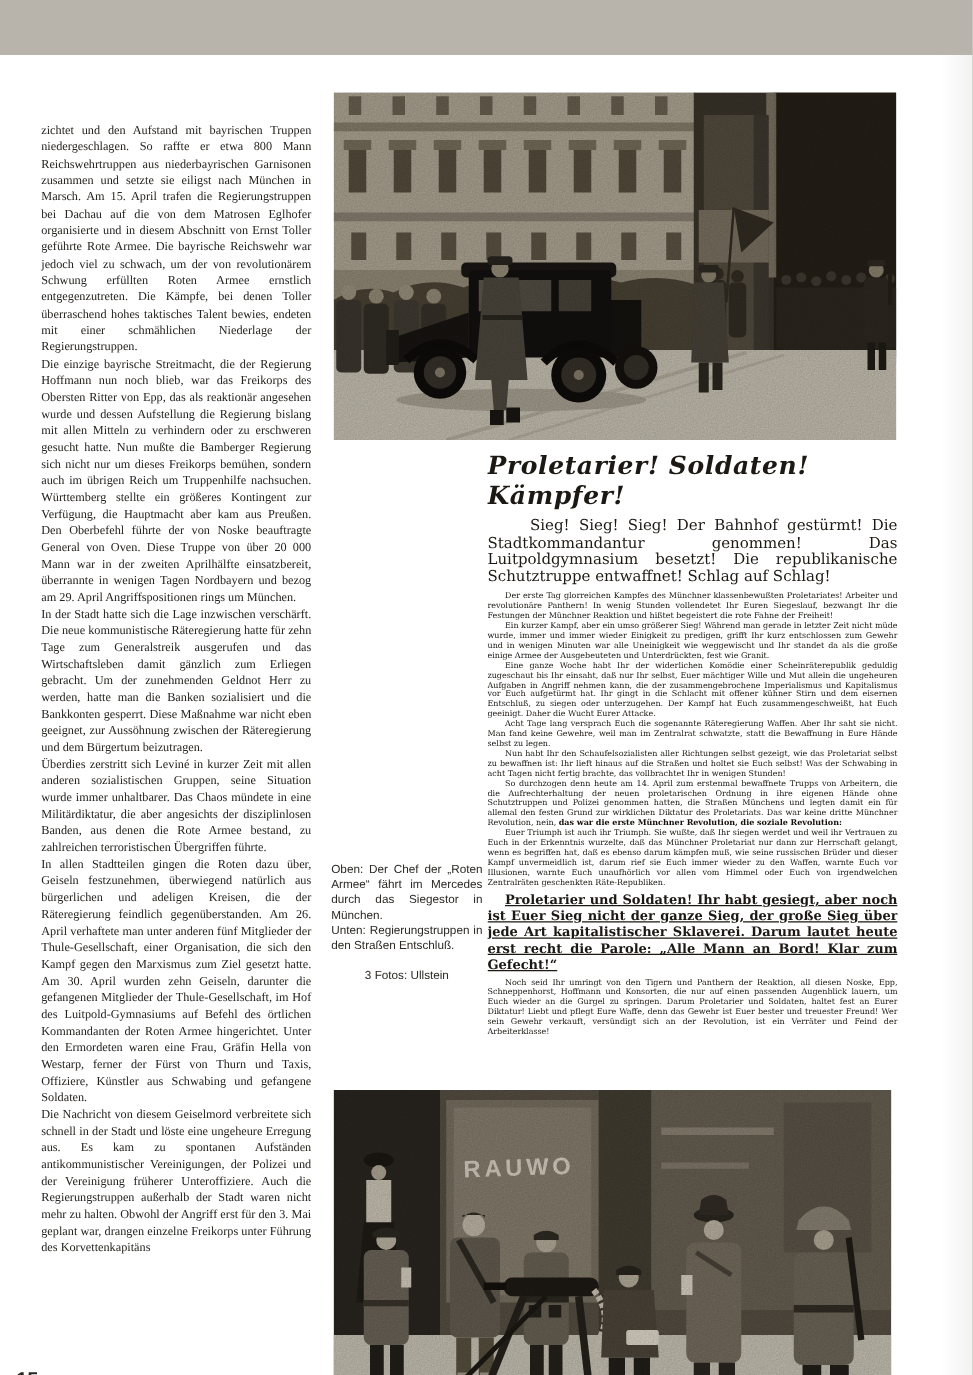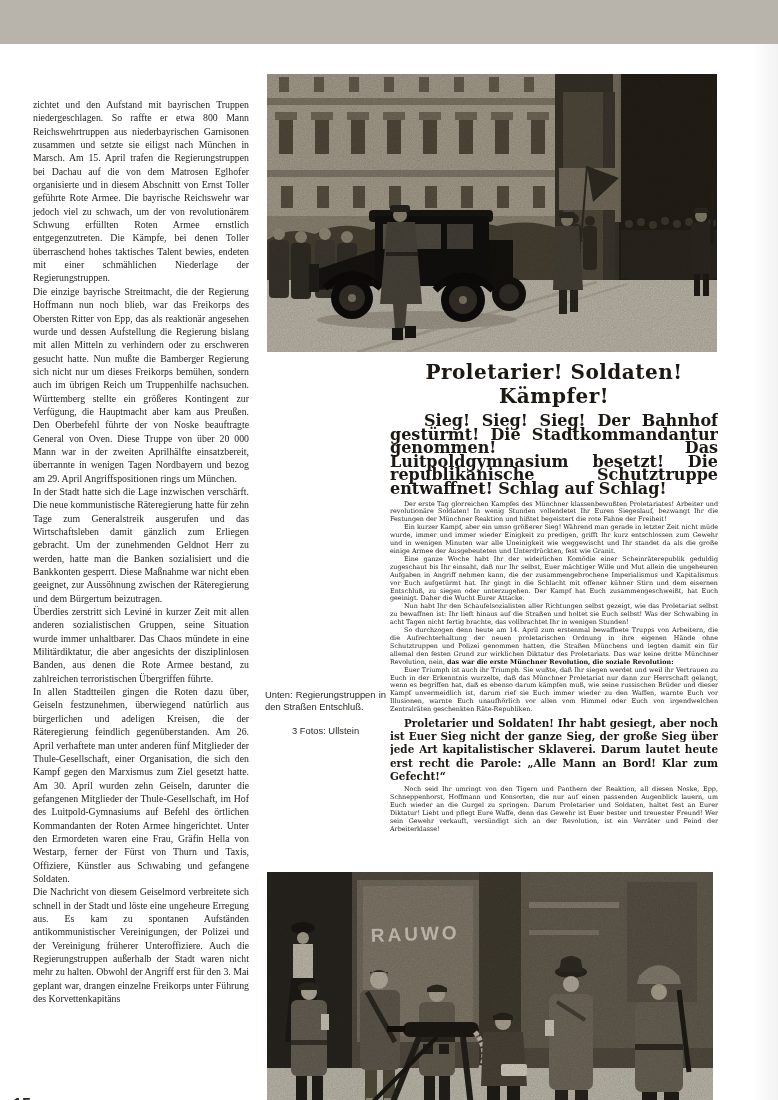--- a/index.html
+++ b/index.html
@@ -19,28 +19,28 @@
   .photo-top svg,.photo-bottom svg{display:block;width:100%;height:100%;}
   
   .captions{position:absolute;left:265px;top:645px;width:121px;
         font-family:"Liberation Sans",sans-serif;font-size:9.4px;line-height:12.2px;
         text-align:justify;color:#2b2824;}
   .captions p{margin:0;}
   .captions .credit{text-align:center;margin-top:12px;}
   
   .flyer{position:absolute;left:390px;top:316px;width:328px;height:504px;overflow:hidden;
         font-family:"DejaVu Serif",serif;color:#1c1813;}
-  .flyer .f-h1{margin:0 0 6px 0;text-align:center;font-size:20px;line-height:24px;
-        font-weight:bold;letter-spacing:.5px;}
-  .flyer .f-sub{margin:0 0 5px 0;font-size:16px;line-height:13.6px;font-weight:bold;
+  .flyer .f-h1{margin:0 0 6px 0;font-size:20px;line-height:24px;
+        font-weight:bold;letter-spacing:.5px;font-style:italic;}
+  .flyer .f-sub{margin:0 0 5px 0;font-size:12px;line-height:13.6px;font-weight:normal;
         text-align:justify;text-indent:34px;}
   .flyer .f-ind{margin:0;font-size:6.4px;line-height:7.9px;text-align:justify;text-indent:14px;}
   .flyer b{color:#14100c;}
   .flyer .f-slogan{margin:3px 0;font-size:10.4px;line-height:13.2px;font-weight:bold;
-        text-align:justify;text-indent:14px;}
+        text-align:justify;text-indent:14px;text-decoration:underline;}
 </style>
 </head>
 <body>
 
 <div class="page">
 
   <div class="article" lang="de">
     <p>zichtet und den Aufstand mit bayrischen Truppen niedergeschlagen. So raffte er etwa 800 Mann Reichswehrtruppen aus niederbayrischen Garnisonen zusammen und setzte sie eiligst nach München in Marsch. Am 15. April trafen die Regierungstruppen bei Dachau auf die von dem Matrosen Eglhofer organisierte und in diesem Abschnitt von Ernst Toller geführte Rote Armee. Die bayrische Reichswehr war jedoch viel zu schwach, um der von revolutionärem Schwung erfüllten Roten Armee ernstlich entgegenzutreten. Die Kämpfe, bei denen Toller überraschend hohes taktisches Talent bewies, endeten mit einer schmählichen Niederlage der Regierungstruppen.</p>
     <p>Die einzige bayrische Streitmacht, die der Regierung Hoffmann nun noch blieb, war das Freikorps des Obersten Ritter von Epp, das als reaktionär angesehen wurde und dessen Aufstellung die Regierung bislang mit allen Mitteln zu verhindern oder zu erschweren gesucht hatte. Nun mußte die Bamberger Regierung sich nicht nur um dieses Freikorps bemühen, sondern auch im übrigen Reich um Truppenhilfe nachsuchen. Württemberg stellte ein größeres Kontingent zur Verfügung, die Hauptmacht aber kam aus Preußen. Den Oberbefehl führte der von Noske beauftragte General von Oven. Diese Truppe von über 20 000 Mann war in der zweiten Aprilhälfte einsatzbereit, überrannte in wenigen Tagen Nordbayern und bezog am 29. April Angriffspositionen rings um München.</p>
     <p>In der Stadt hatte sich die Lage inzwischen verschärft. Die neue kommunistische Räteregierung hatte für zehn Tage zum Generalstreik ausgerufen und das Wirtschaftsleben damit gänzlich zum Erliegen gebracht. Um der zunehmenden Geldnot Herr zu werden, hatte man die Banken sozialisiert und die Bankkonten gesperrt. Diese Maßnahme war nicht eben geeignet, zur Aussöhnung zwischen der Räteregierung und dem Bürgertum beizutragen.</p>
@@ -207,30 +207,32 @@
         <path d="M120,148 L148,148 L155,230 L140,230 L138,254 L128,254 L126,230 L113,230 Z" fill="#4e483e"></path>
         <rect x="119" y="178" width="32" height="4" fill="#2b2720"></rect>
         <rect x="125" y="254" width="11" height="12" fill="#1a1713"></rect>
         <rect x="138" y="252" width="11" height="12" fill="#1a1713"></rect>
       </g>
       <rect width="450" height="278" filter="url(#g1)" opacity="0.22"></rect>
     </svg>
   </div>
 
   <div class="captions" lang="de">
+    <p>Oben: Der Chef der „Roten Armee“ fährt im Mercedes durch das Siegestor in München.</p>
     <p>Unten: Regierungstruppen in den Straßen Entschluß.</p>
     <p class="credit">3 Fotos: Ullstein</p>
   </div>
 
   <div class="flyer" lang="de">
     <h1 class="f-h1">Proletarier!  Soldaten!  Kämpfer!</h1>
     <p class="f-sub">Sieg! Sieg! Sieg!  Der Bahnhof gestürmt! Die Stadtkommandantur genommen! Das Luitpoldgymnasium besetzt! Die republikanische Schutztruppe entwaffnet! Schlag auf Schlag!</p>
-    <p class="f-ind">Der erste Tag glorreichen Kampfes des Münchner klassenbewußten Proletariates! Arbeiter und revolutionäre Soldaten! In wenig Stunden vollendetet Ihr Euren Siegeslauf, bezwangt Ihr die Festungen der Münchner Reaktion und hißtet begeistert die rote Fahne der Freiheit!</p>
+    <p class="f-ind">Der erste Tag glorreichen Kampfes des Münchner klassenbewußten Proletariates! Arbeiter und revolutionäre Panthern! In wenig Stunden vollendetet Ihr Euren Siegeslauf, bezwangt Ihr die Festungen der Münchner Reaktion und hißtet begeistert die rote Fahne der Freiheit!</p>
     <p class="f-ind">Ein kurzer Kampf, aber ein umso größerer Sieg! Während man gerade in letzter Zeit nicht müde wurde, immer und immer wieder Einigkeit zu predigen, grifft Ihr kurz entschlossen zum Gewehr und in wenigen Minuten war alle Uneinigkeit wie weggewischt und Ihr standet da als die große einige Armee der Ausgebeuteten und Unterdrückten, fest wie Granit.</p>
     <p class="f-ind">Eine ganze Woche habt Ihr der widerlichen Komödie einer Scheinräterepublik geduldig zugeschaut bis Ihr einsaht, daß nur Ihr selbst, Euer mächtiger Wille und Mut allein die ungeheuren Aufgaben in Angriff nehmen kann, die der zusammengebrochene Imperialismus und Kapitalismus vor Euch aufgetürmt hat. Ihr gingt in die Schlacht mit offener kühner Stirn und dem eisernen Entschluß, zu siegen oder unterzugehen. Der Kampf hat Euch zusammengeschweißt, hat Euch geeinigt. Daher die Wucht Eurer Attacke.</p>
+    <p class="f-ind">Acht Tage lang versprach Euch die sogenannte Räteregierung Waffen. Aber Ihr saht sie nicht. Man fand keine Gewehre, weil man im Zentralrat schwatzte, statt die Bewaffnung in Eure Hände selbst zu legen.</p>
     <p class="f-ind">Nun habt Ihr den Schaufelsozialisten aller Richtungen selbst gezeigt, wie das Proletariat selbst zu bewaffnen ist: Ihr lieft hinaus auf die Straßen und holtet sie Euch selbst! Was der Schwabing in acht Tagen nicht fertig brachte, das vollbrachtet Ihr in wenigen Stunden!</p>
     <p class="f-ind"><span>So durchzogen denn heute am 14. April zum erstenmal bewaffnete Trupps von Arbeitern, die die Aufrechterhaltung der neuen proletarischen Ordnung in ihre eigenen Hände ohne Schutztruppen und Polizei genommen hatten, die Straßen Münchens und legten damit ein für allemal den festen Grund zur wirklichen Diktatur des Proletariats. Das war keine dritte Münchner Revolution, nein, </span><b>das war die erste Münchner Revolution, die soziale Revolution:</b></p>
     <p class="f-ind">Euer Triumph ist auch ihr Triumph. Sie wußte, daß Ihr siegen werdet und weil ihr Vertrauen zu Euch in der Erkenntnis wurzelte, daß das Münchner Proletariat nur dann zur Herrschaft gelangt, wenn es begriffen hat, daß es ebenso darum kämpfen muß, wie seine russischen Brüder und dieser Kampf unvermeidlich ist, darum rief sie Euch immer wieder zu den Waffen, warnte Euch vor Illusionen, warnte Euch unaufhörlich vor allen vom Himmel oder Euch von irgendwelchen Zentralräten geschenkten Räte-Republiken.</p>
     <p class="f-slogan">Proletarier und Soldaten! Ihr habt gesiegt, aber noch ist Euer Sieg nicht der ganze Sieg, der große Sieg über jede Art kapitalistischer Sklaverei. Darum lautet heute erst recht die Parole: „Alle Mann an Bord! Klar zum Gefecht!“</p>
     <p class="f-ind">Noch seid Ihr umringt von den Tigern und Panthern der Reaktion, all diesen Noske, Epp, Schneppenhorst, Hoffmann und Konsorten, die nur auf einen passenden Augenblick lauern, um Euch wieder an die Gurgel zu springen. Darum Proletarier und Soldaten, haltet fest an Eurer Diktatur! Liebt und pflegt Eure Waffe, denn das Gewehr ist Euer bester und treuester Freund! Wer sein Gewehr verkauft, versündigt sich an der Revolution, ist ein Verräter und Feind der Arbeiterklasse!</p>
 
   </div>
 
   <div class="photo-bottom">
     <svg viewBox="0 0 446 272" preserveAspectRatio="none">

